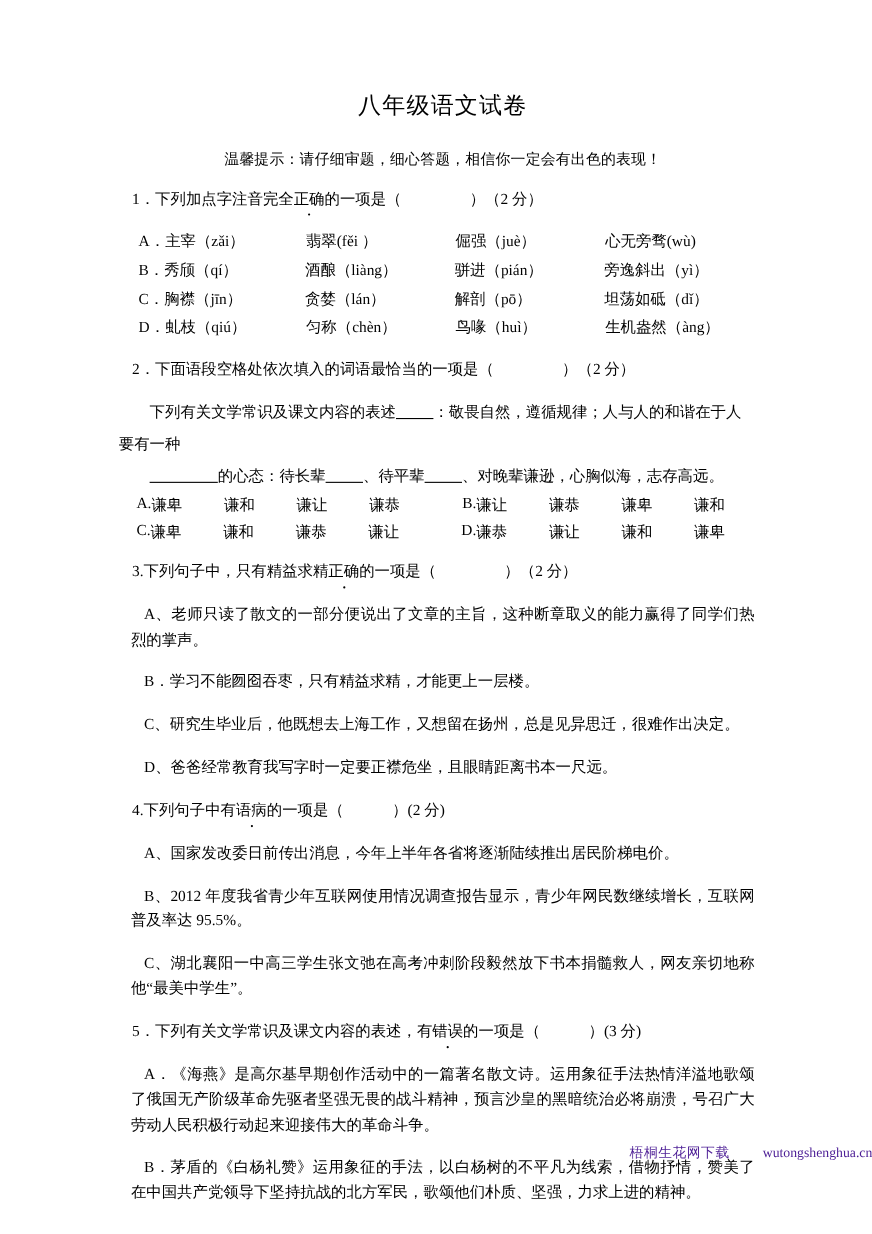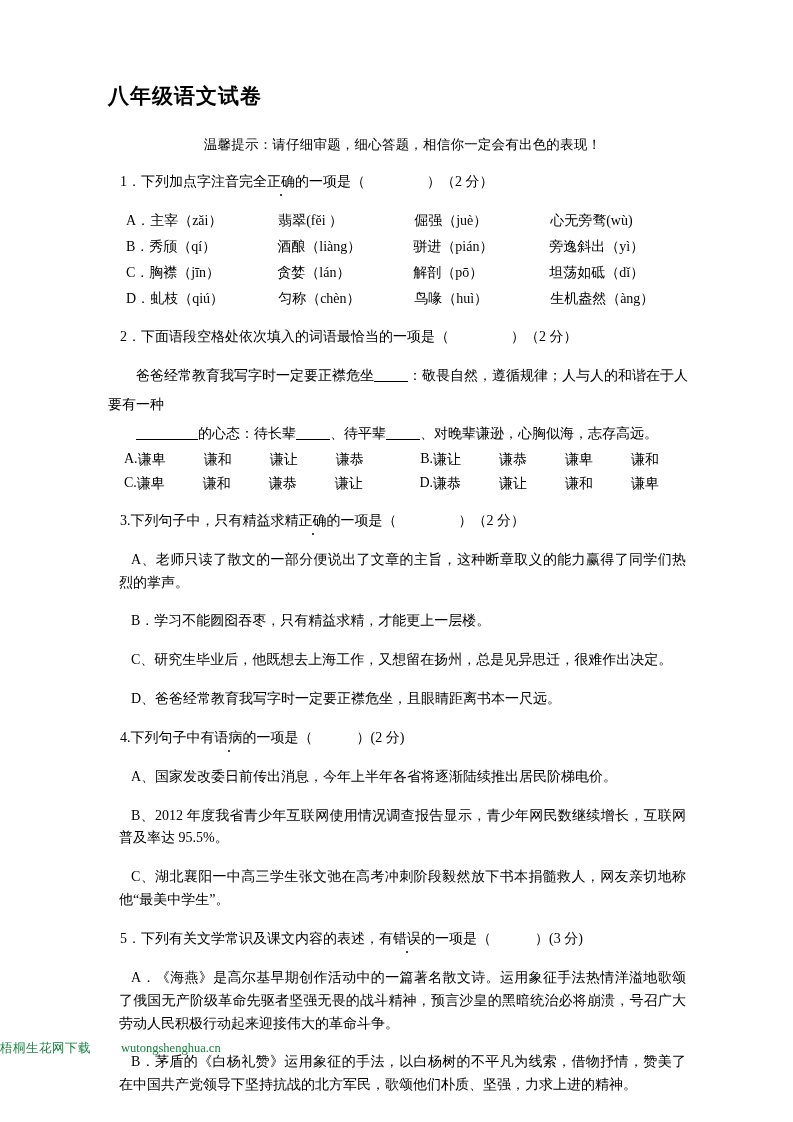--- a/index.html
+++ b/index.html
@@ -16,22 +16,23 @@
     overflow: hidden;
   }
   .page {
     position: relative;
     width: 793px;
     height: 1122px;
     box-sizing: border-box;
     padding: 0 96px 0 108px;
   }
   .doc-title {
+    text-align: center;
     font-size: 21px;
-    font-weight: bold;
+    font-weight: normal;
     letter-spacing: 1px;
     margin: 0;
     padding-top: 82px;
   }
   .tip {
     text-align: center;
     font-size: 13.5px;
     margin: 0;
     padding-top: 26px;
     letter-spacing: 0.2px;
@@ -128,23 +129,23 @@
     width: 2px;
     height: 2px;
     border-radius: 50%;
     background: #000;
   }
   .footer {
     position: absolute;
     left: 0;
     right: 0;
     top: 1040px;
-    text-align: left;
+    text-align: right;
     font-size: 12.5px;
-    color: #15803d;
+    color: #4c1d95;
   }
   .footer .cn { letter-spacing: 0.5px; }
   .footer .sp { display: inline-block; width: 30px; }
 </style>
 </head>
 <body>
 
 <div class="page">
 
   <h1 class="doc-title">八年级语文试卷</h1>
@@ -157,21 +158,21 @@
   <p class="opt-row"><span class="cell">A．</span><span class="cell w-c1">主宰（zǎi）</span><span class="cell w-c2">翡翠(fěi ）</span><span class="cell w-c3">倔强（juè）</span><span class="cell">心无旁骛(wù)</span></p>
 
   <p class="opt-row"><span class="cell">B．</span><span class="cell w-c1">秀颀（qí）</span><span class="cell w-c2">酒酿（liàng）</span><span class="cell w-c3">骈进（pián）</span><span class="cell">旁逸斜出（yì）</span></p>
 
   <p class="opt-row"><span class="cell">C．</span><span class="cell w-c1">胸襟（jīn）</span><span class="cell w-c2">贪婪（lán）</span><span class="cell w-c3">解剖（pō）</span><span class="cell">坦荡如砥（dǐ）</span></p>
 
   <p class="opt-row"><span class="cell">D．</span><span class="cell w-c1">虬枝（qiú）</span><span class="cell w-c2">匀称（chèn）</span><span class="cell w-c3">鸟喙（huì）</span><span class="cell">生机盎然（àng）</span></p>
 
   <p class="q-stem"><span>2．</span><span>下面语段空格处依次填入的词语最恰当的一项是（</span><span class="gap"></span><span>）（2 分）</span></p>
 
-  <p class="para indent"><span>爸爸经常教育我写字时一定要正襟危坐</span><span class="blank-sm"></span><span>：敬畏自然，遵循规律；人与人的和谐在于人</span></p>
+  <p class="para indent"><span>下列有关文学常识及课文内容的表述</span><span class="blank-sm"></span><span>：敬畏自然，遵循规律；人与人的和谐在于人</span></p>
 
   <p class="para">要有一种</p>
 
   <p class="para indent"><span class="blank-md"></span><span>的心态：待长辈</span><span class="blank-sm"></span><span>、待平辈</span><span class="blank-sm"></span><span>、对晚辈谦逊，心胸似海，志存高远。</span></p>
 
   <p class="choice-line"><span class="half first"><span class="lab">A.</span><span class="word">谦卑</span><span class="word">谦和</span><span class="word">谦让</span><span class="word">谦恭</span></span><span class="half"><span class="lab">B.</span><span class="word">谦让</span><span class="word">谦恭</span><span class="word">谦卑</span><span class="word">谦和</span></span></p>
 
   <p class="choice-line"><span class="half first"><span class="lab">C.</span><span class="word">谦卑</span><span class="word">谦和</span><span class="word">谦恭</span><span class="word">谦让</span></span><span class="half"><span class="lab">D.</span><span class="word">谦恭</span><span class="word">谦让</span><span class="word">谦和</span><span class="word">谦卑</span></span></p>
 
   <p class="q-stem"><span>3.</span><span>下列句子中，只有精益求精</span><span class="dotted">正确</span><span>的一项是（</span><span class="gap"></span><span>）（2 分）</span></p>

